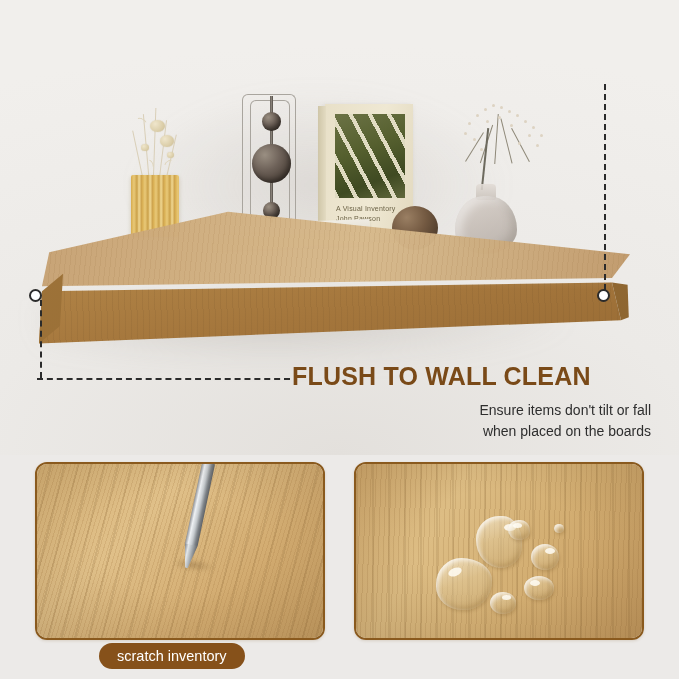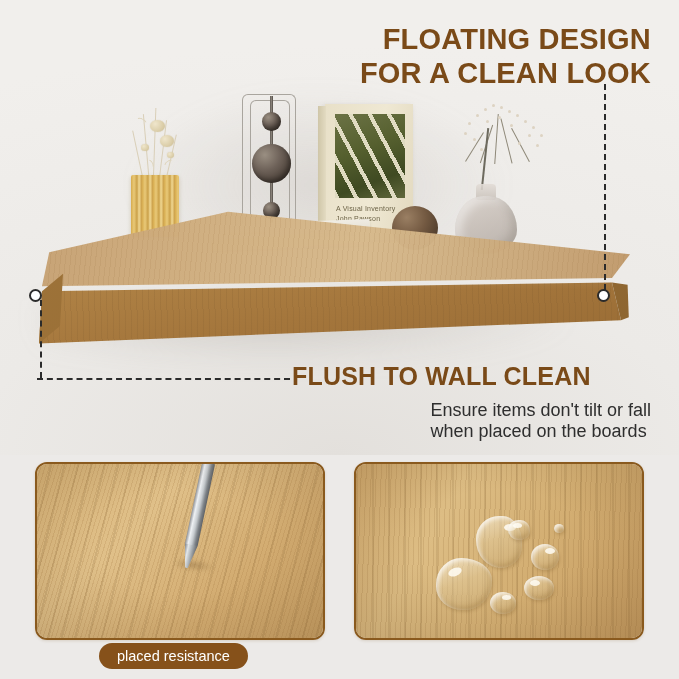--- a/index.html
+++ b/index.html
@@ -248,23 +248,23 @@
     text-align: right;
   }
   #headline-sub {
     left: 292px; top: 361px;
     font-size: 25px;
     line-height: 30px;
   }
   #sub-caption {
     position: absolute;
     right: 28px; top: 400px;
-    font-size: 18px;
+    font-size: 14px;
     color: #2e2e2e;
-    text-align: left;
+    text-align: right;
     line-height: 21px;
     white-space: nowrap;
   }
 
   .dash-v, .dash-h {
     position: absolute;
   }
   .dash-v {
     width: 0;
     border-left: 2px dashed #2b2b2b;
@@ -477,24 +477,20 @@
     </div>
 
     <div class="dash-v" style="left:40px; top:300px; height:78px;"></div>
     <div class="dash-h" style="left:37px; top:378px; width:253px;"></div>
     <div class="dash-v" style="left:604px; top:84px; height:206px;"></div>
     <div class="dot-marker" style="left:29px; top:289px;"></div>
     <div class="dot-marker" style="left:597px; top:289px;"></div>
 
   </div>
 
-  <div class="headline" id="headline-main">
-    <span>FLOATING DESIGN</span><br>
-    <span>FOR A CLEAN LOOK</span>
-  </div>
 
   <div class="headline" id="headline-sub">FLUSH TO WALL CLEAN</div>
 
   <div id="sub-caption">
     <span>Ensure items don't tilt or fall</span><br>
     <span>when placed on the boards</span>
   </div>
 
   <div class="panel" id="panel-scratch">
     <div class="wood-diag"></div>
@@ -525,15 +521,15 @@
       <div class="drop-hi" style="left:6px; top:4px; width:10px; height:6px;"></div>
     </div>
     <div class="drop" style="left:134px; top:128px; width:26px; height:22px; border-radius:50%;">
       <div class="drop-hi" style="left:12px; top:3px; width:9px; height:5px;"></div>
     </div>
     <div class="drop" style="left:198px; top:60px; width:10px; height:9px; border-radius:50%;"></div>
 
     <div class="panel-vignette"></div>
   </div>
 
-  <div class="badge" id="badge-scratch">placed resistance</div>
+  <div class="badge" id="badge-scratch">scratch inventory</div>
 
 </div>
 
 </body></html>

